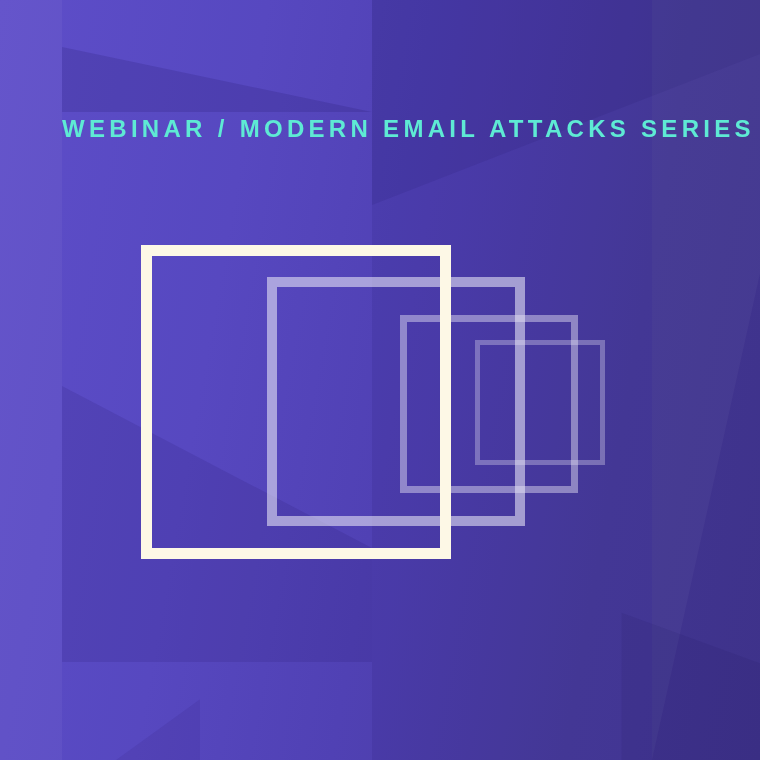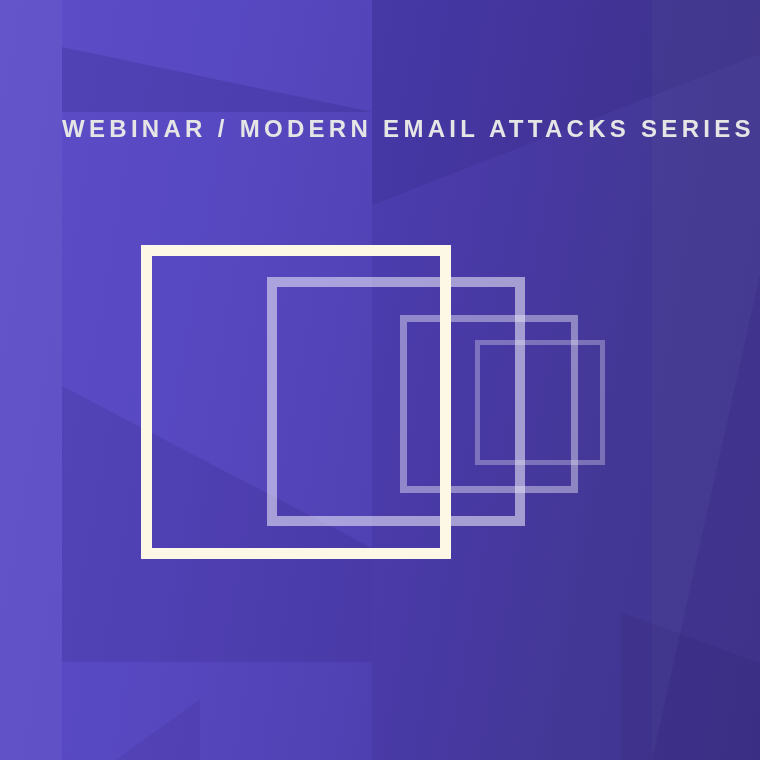--- a/index.html
+++ b/index.html
@@ -80,21 +80,21 @@
   }
 
   
   #headline {
     position: absolute;
     left: 62px;
     top: 117px;
     font-size: 24px;
     font-weight: bold;
     letter-spacing: 4.3px;
-    color: #e5e5e5;
+    color: #5eead4;
     white-space: nowrap;
     line-height: 1;
   }
 
   
   .rect {
     position: absolute;
     box-sizing: border-box;
   }
   #rect-cream {

